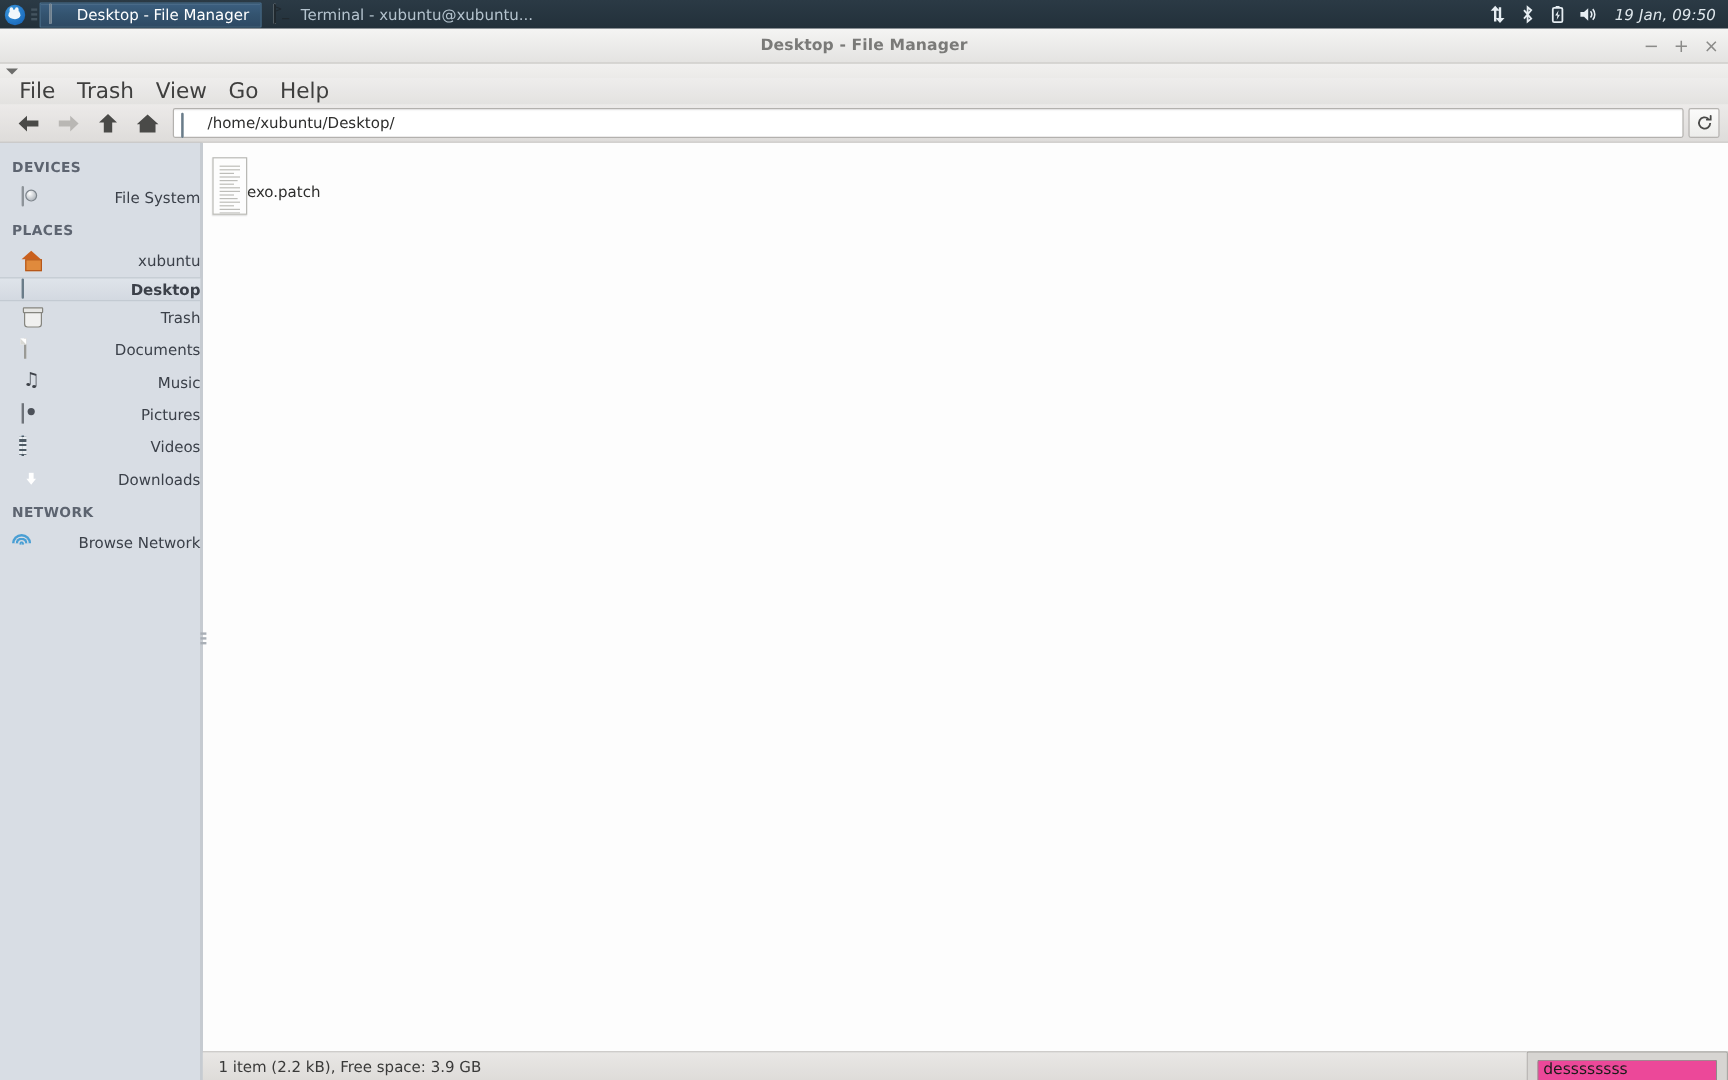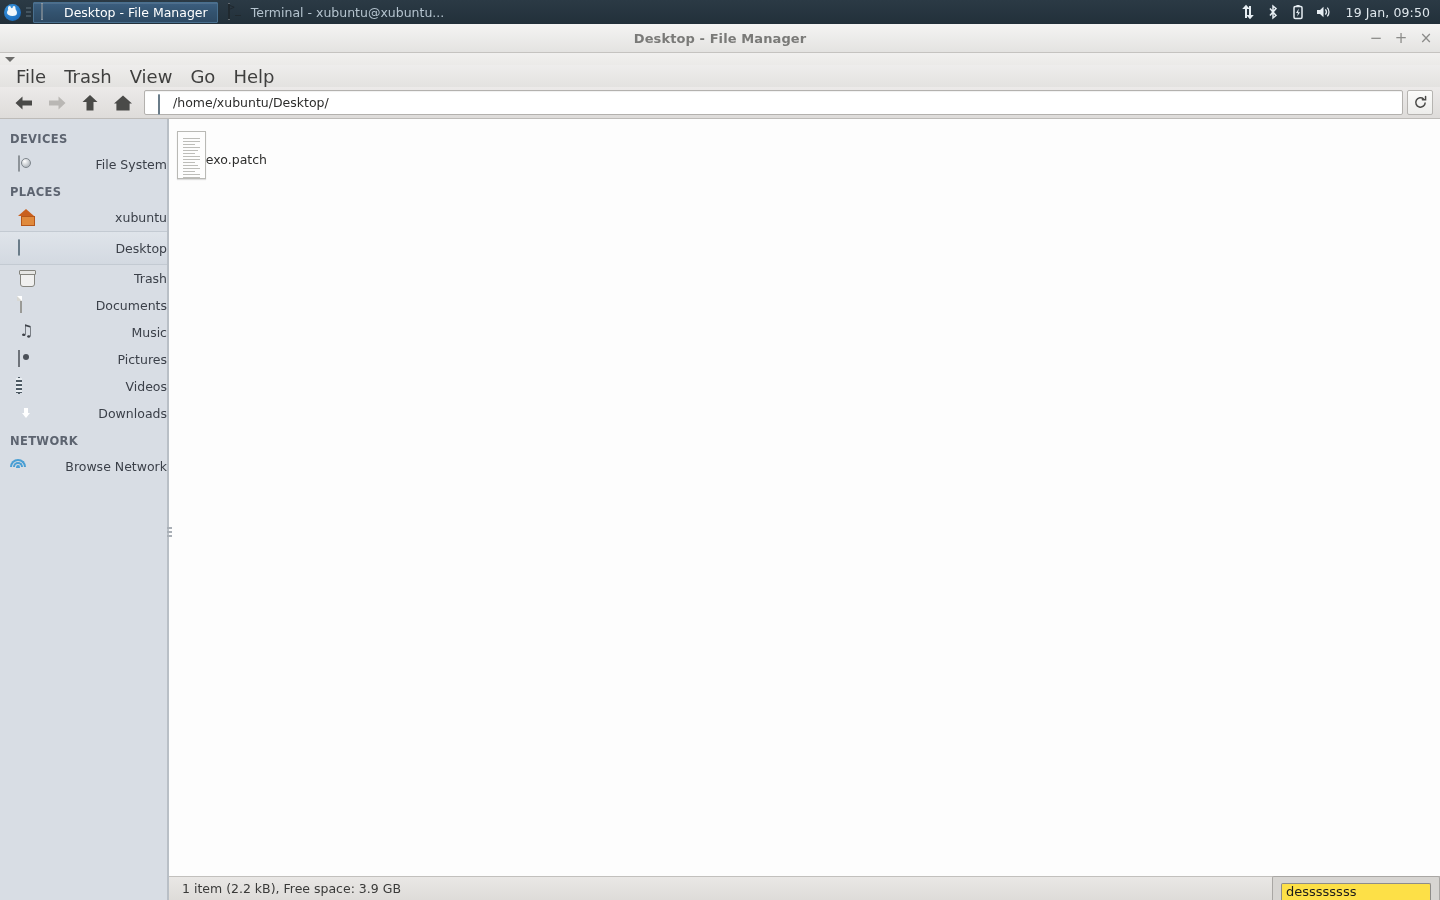--- a/index.html
+++ b/index.html
@@ -76,21 +76,21 @@
   
   .ic-term { width: 15px; height: 14px; background: #e9edf0; border: 1.5px solid #20292f; border-radius: 1px; margin-top: 1px; position: relative; }
   .ic-term::before {
     content: ">"; position: absolute; left: 1px; top: -1px;
     font-family: "DejaVu Sans Mono", monospace; font-size: 8px; color: #20292f; font-weight: bold;
   }
   .ic-term::after { content:""; position:absolute; left:6px; bottom:3px; width:6px; height:1.5px; background:#20292f; }
 
   .tray { display: flex; align-items: center; gap: 9px; padding-right: 8px; flex: 0 0 auto; }
   .tray-ic { width: 16px; height: 16px; position: relative; color: #e6edf2; }
-  .clock { font-size: 12.5px; color: #dfe7ec; padding-left: 6px; padding-right: 2px; letter-spacing: 0.1px; }
+  .clock { font-size: 12.5px; color: #dfe7ec; padding-left: 6px; padding-right: 2px; letter-spacing: 0.1px; font-style: italic; }
 
   
   #window {
     position: absolute; left: 0; top: 24px;
     width: 1440px; height: 876px;
     background: #f2f1f0;
     display: flex; flex-direction: column;
   }
   #titlebar {
     height: 29px; flex: 0 0 auto;
@@ -129,21 +129,20 @@
     border-bottom: 1px solid #bdbbb8;
     display: flex; align-items: center; padding: 0 7px; gap: 0;
   }
   .tb-btn { width: 33px; height: 28px; display: flex; align-items: center; justify-content: center; }
   .pathbar {
     flex: 1 1 auto; height: 25px; margin-left: 5px; margin-right: 4px;
     background: #ffffff; border: 1px solid #b3b1ae;
     border-radius: 2px;
     display: flex; align-items: center; padding: 0 6px; gap: 6px;
     box-shadow: inset 0 1px 1px rgba(0,0,0,0.06);
-    text-align: center;
   }
   .pathbar .ptext { font-size: 12.5px; color: #2d2d2c; }
   .reload-btn {
     width: 26px; height: 25px; flex: 0 0 auto;
     background: linear-gradient(to bottom,#fbfbfa,#ededeb);
     border: 1px solid #b6b4b1; border-radius: 2px;
     display: flex; align-items: center; justify-content: center;
   }
 
   #body { flex: 1 1 auto; display: flex; min-height: 0; }
@@ -161,21 +160,22 @@
     padding: 7px 0 5px 10px; letter-spacing: 0.35px;
   }
   .side-item {
     height: 27px; display: flex; align-items: center; gap: 9px;
     padding-left: 18px; color: #3b4049; justify-content: space-between;
   }
   .side-item.selected {
     background: linear-gradient(to bottom, #dfe4ea 0%, #d3d9e1 100%);
     border-top: 1px solid #c3cad2;
     border-bottom: 1px solid #c3cad2;
-    height: 34px;
+    height: 20px;
+    font-weight: bold;
   }
   .side-ic { width: 17px; height: 17px; flex: 0 0 auto; position: relative; }
 
   
   .ic-hdd { width:16px; height:13px; border-radius:2px; background:linear-gradient(to bottom,#f3f4f5,#c8ccd1); border:1px solid #8d9399; position:relative; margin-top:2px; }
   .ic-hdd::after { content:""; position:absolute; left:2px; top:2px; width:8px; height:8px; border-radius:50%; background:radial-gradient(circle at 35% 30%, #ffffff, #9aa2aa); border:1px solid #7d848b; }
   .ic-home { width:17px; height:15px; position:relative; margin-top:1px; }
   .ic-home::before { content:""; position:absolute; left:0; top:0; width:0;height:0; border-left:8.5px solid transparent; border-right:8.5px solid transparent; border-bottom:7px solid #c9601e; }
   .ic-home::after { content:""; position:absolute; left:2.5px; top:6.5px; width:12px; height:8px; background:#e08a3c; border:1px solid #b6571a; }
   .ic-desktop { width:16px; height:13px; border:1px solid #6a7c89; border-radius:1px; background:#cfd8df; position:relative; margin-top:2px; overflow:hidden; }
@@ -243,21 +243,21 @@
   #popup {
     position: absolute; left: 1272px; top: 876px;
     width: 168px; height: 24px;
     background: #d7d5d2;
     border: 1px solid #a9a7a4;
     border-bottom: none;
     border-radius: 2px 2px 0 0;
   }
   #popup-entry {
     position: absolute; left: 8px; top: 6px; right: 8px; bottom: 0;
-    background: #fde047; border: 1px solid #8e8c89;
+    background: #ec4899; border: 1px solid #8e8c89;
     border-bottom: none; border-radius: 2px 2px 0 0;
     display: flex; align-items: flex-end; padding: 0 4px 1px 4px;
     overflow: hidden;
   }
   #popup-entry span { font-size: 13px; color: #1c1c1b; line-height: 15px; }
   #popup-shadowtop {
     position: absolute; left: 1272px; top: 870px; width: 168px; height: 6px;
     background: #fdfdfd;
   }
 </style>

